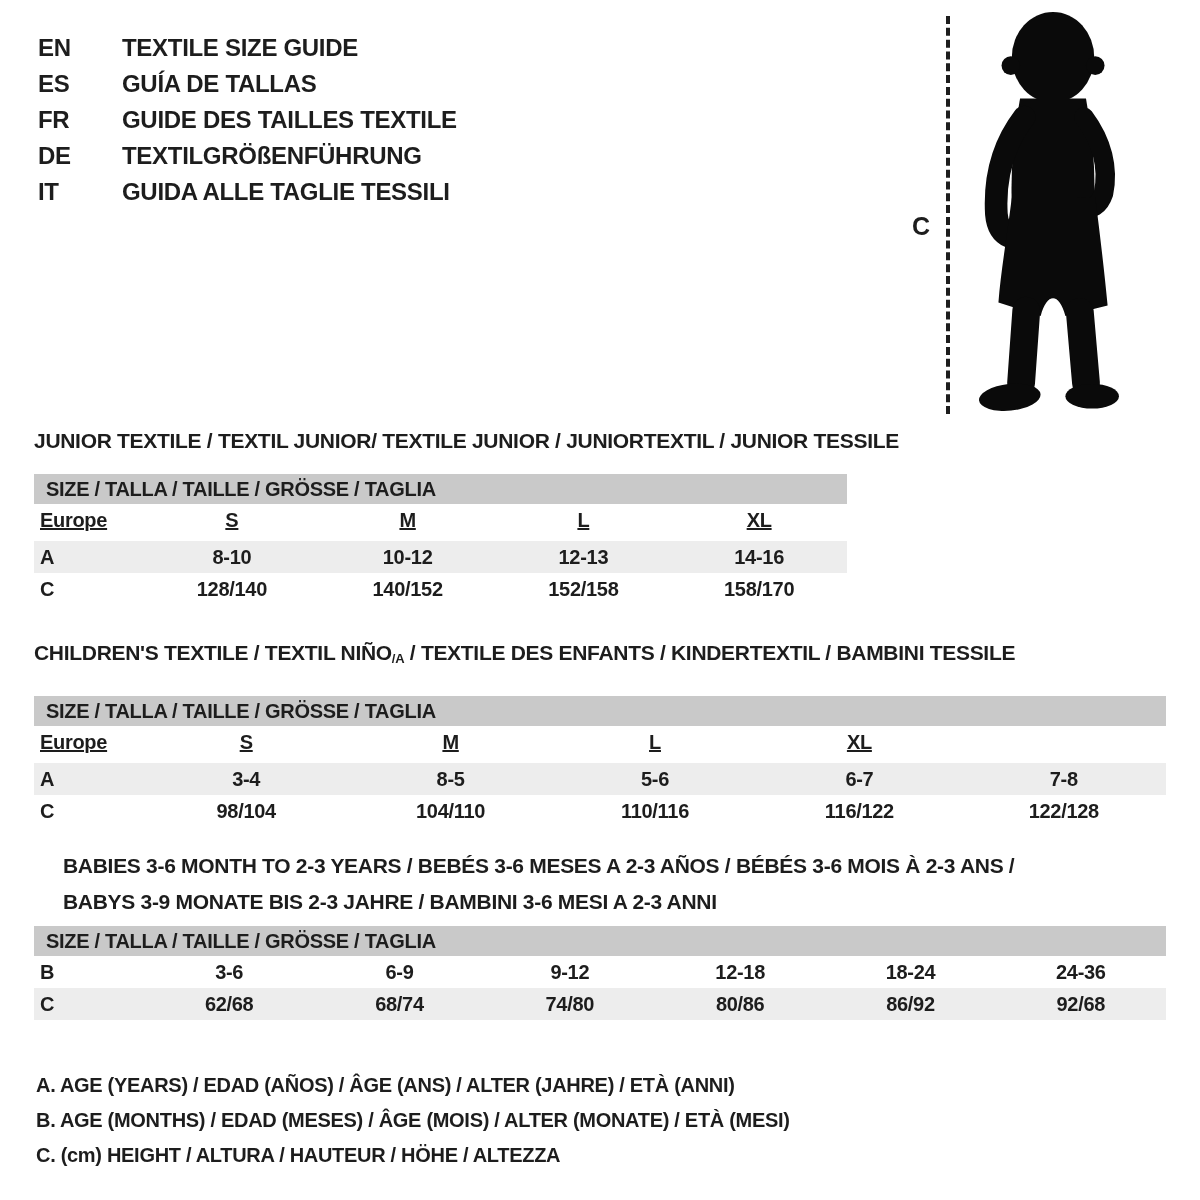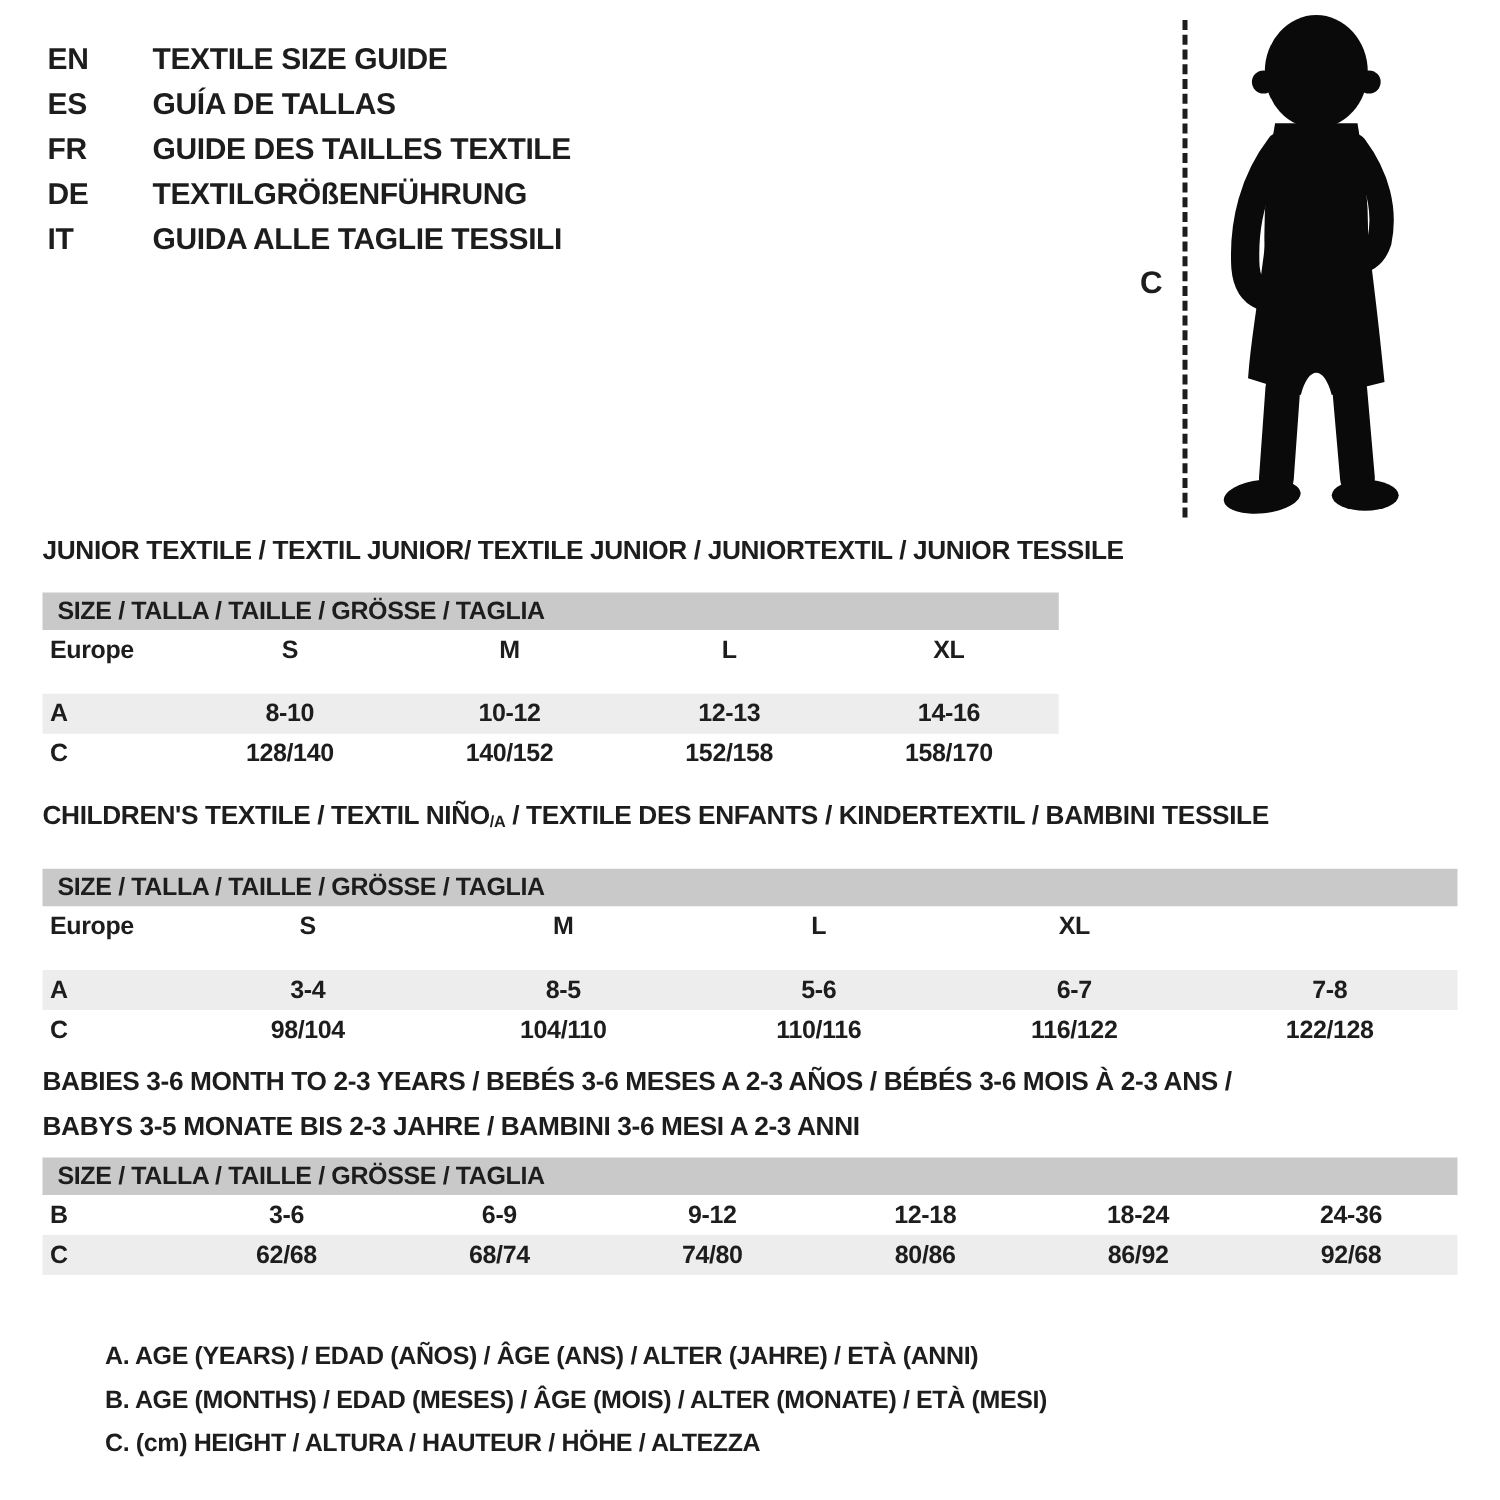--- a/index.html
+++ b/index.html
@@ -18,36 +18,36 @@
   .dash-line{position:absolute;left:946px;top:16px;height:398px;width:0;border-left:4px dashed var(--text,#1d1d1d);}
   .figure-label{position:absolute;left:912px;top:212px;font-size:25px;}
   .toddler{position:absolute;left:962px;top:10px;width:180px;height:412px;color:var(--sil,#0a0a0a);}
   
   .tbl-section{position:absolute;left:34px;}
   #sec-junior{top:428px;width:813px;}
   #sec-children{top:640px;width:1132px;}
   #sec-babies{top:848px;width:1132px;}
   .sec-title{font-size:21px;}
   .sec-title-line{line-height:26px;white-space:nowrap;}
-  #sec-babies .sec-title-line{line-height:36px;}
+  #sec-babies .sec-title-line{line-height:36px;margin-left:29px;}
   #sec-junior .sec-title{margin-bottom:20px;}
   #sec-children .sec-title{margin-bottom:24px;}
   #sec-babies .sec-title{margin-bottom:6px;}
   .sub{font-size:0.62em;vertical-align:-0.22em;}
   .size-bar{
     background:var(--bar,#c9c9c9);height:30px;line-height:30px;
     padding-left:12px;font-size:20px;
   }
   .trow{display:grid;height:32px;line-height:32px;}
-  .trow.thead{height:51px;line-height:33px;}
+  .trow.thead{height:37px;line-height:33px;text-decoration:underline;}
   .tcell{text-align:center;font-size:20px;overflow:hidden;}
   .tlabel{text-align:left;padding-left:6px;}
   .shaded{background:var(--rowbg,#ededed);}
   
-  #footnotes{position:absolute;left:36px;top:1068px;margin-left:48px;}
+  #footnotes{position:absolute;left:36px;top:1068px;}
   .footnote{line-height:35px;font-size:20px;white-space:nowrap;}
 </style>
 </head>
 <body>
 
 <div class="page">
 
   <div class="lang-block" id="lang-block">
       <div class="lang-row">
         <span class="lang-code">EN</span>
@@ -146,21 +146,21 @@
           <div class="tcell">104/110</div>
           <div class="tcell">110/116</div>
           <div class="tcell">116/122</div>
           <div class="tcell">122/128</div>
         </div>
       </div>
     </section>
   <section class="tbl-section" id="sec-babies">
       <div class="sec-title">
         <div class="sec-title-line"><span>BABIES 3-6 MONTH TO 2-3 YEARS / BEBÉS 3-6 MESES A 2-3 AÑOS / BÉBÉS 3-6 MOIS À 2-3 ANS /</span></div>
-        <div class="sec-title-line"><span>BABYS 3-5 MONATE BIS 2-3 JAHRE / BAMBINI 3-6 MESI A 2-3 ANNI</span></div>
+        <div class="sec-title-line"><span>BABYS 3-9 MONATE BIS 2-3 JAHRE / BAMBINI 3-6 MESI A 2-3 ANNI</span></div>
       </div>
       <div class="size-table">
         <div class="size-bar">SIZE / TALLA / TAILLE / GRÖSSE / TAGLIA</div>
         <div class="trow" style="grid-template-columns: 110px repeat(6, 1fr);">
           <div class="tcell tlabel">B</div>
           <div class="tcell">3-6</div>
           <div class="tcell">6-9</div>
           <div class="tcell">9-12</div>
           <div class="tcell">12-18</div>
           <div class="tcell">18-24</div>

